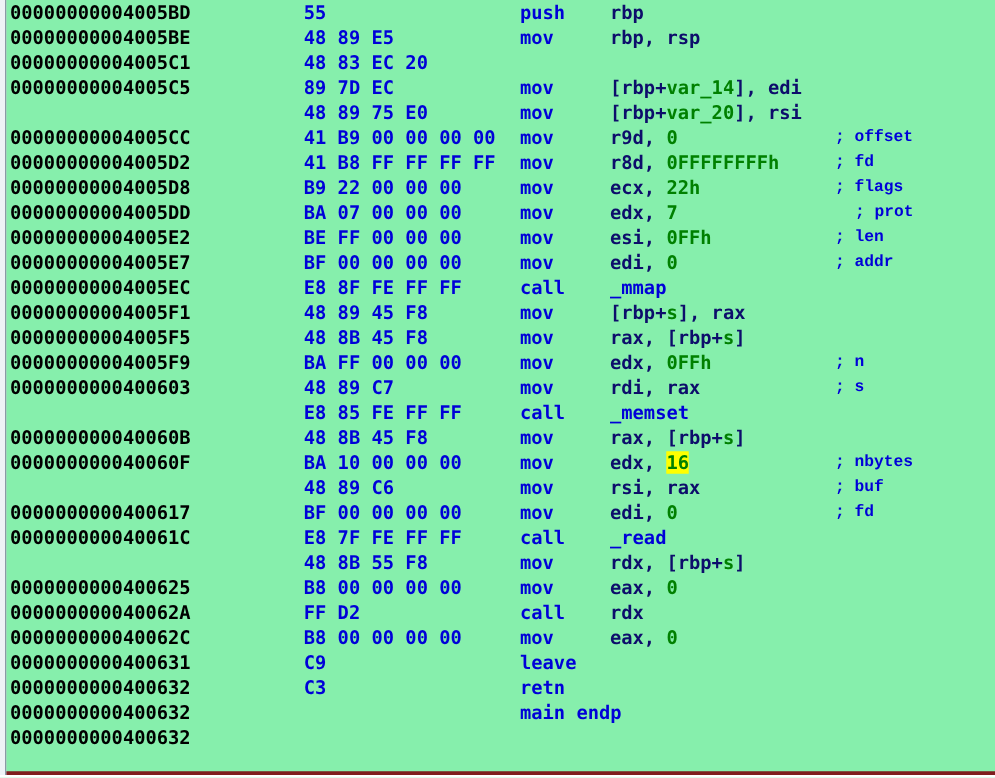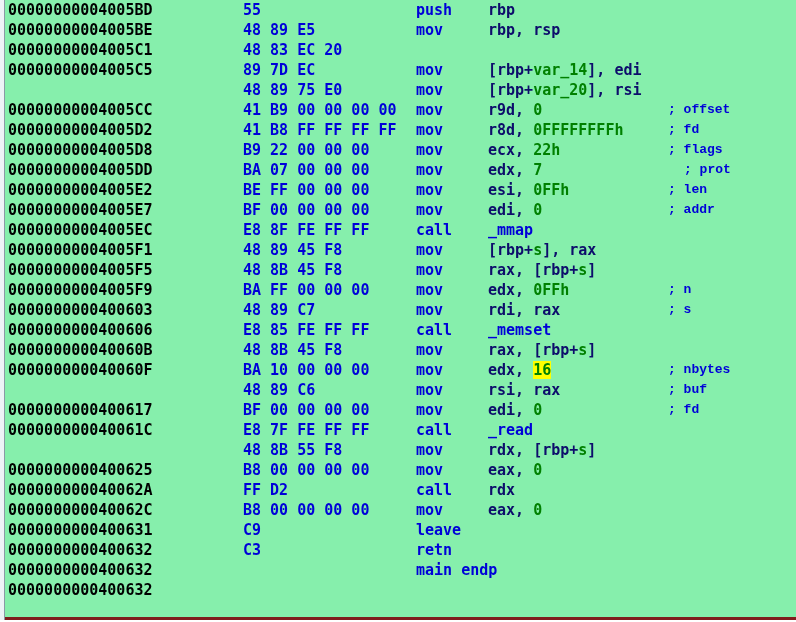--- a/index.html
+++ b/index.html
@@ -128,21 +128,21 @@
       <div class="code-line"><span class="addr">00000000004005D2</span><span class="bytes">41 B8 FF FF FF FF</span><span class="instr"><span class="mnem">mov</span><span class="ops">r8d, </span><span class="num">0FFFFFFFFh</span></span><span class="cmt" style="left: 662px;">; fd</span></div>
       <div class="code-line"><span class="addr">00000000004005D8</span><span class="bytes">B9 22 00 00 00</span><span class="instr"><span class="mnem">mov</span><span class="ops">ecx, </span><span class="num">22h</span></span><span class="cmt" style="left: 662px;">; flags</span></div>
       <div class="code-line"><span class="addr">00000000004005DD</span><span class="bytes">BA 07 00 00 00</span><span class="instr"><span class="mnem">mov</span><span class="ops">edx, </span><span class="num">7</span></span><span class="cmt" style="left: 662px; margin-left: 16px;">; prot</span></div>
       <div class="code-line"><span class="addr">00000000004005E2</span><span class="bytes">BE FF 00 00 00</span><span class="instr"><span class="mnem">mov</span><span class="ops">esi, </span><span class="num">0FFh</span></span><span class="cmt" style="left: 662px;">; len</span></div>
       <div class="code-line"><span class="addr">00000000004005E7</span><span class="bytes">BF 00 00 00 00</span><span class="instr"><span class="mnem">mov</span><span class="ops">edi, </span><span class="num">0</span></span><span class="cmt" style="left: 662px;">; addr</span></div>
       <div class="code-line"><span class="addr">00000000004005EC</span><span class="bytes">E8 8F FE FF FF</span><span class="instr"><span class="mnem">call</span><span class="call-target">_mmap</span></span></div>
       <div class="code-line"><span class="addr">00000000004005F1</span><span class="bytes">48 89 45 F8</span><span class="instr"><span class="mnem">mov</span><span class="ops">[rbp+</span><span class="var">s</span><span class="ops">], rax</span></span></div>
       <div class="code-line"><span class="addr">00000000004005F5</span><span class="bytes">48 8B 45 F8</span><span class="instr"><span class="mnem">mov</span><span class="ops">rax, [rbp+</span><span class="var">s</span><span class="ops">]</span></span></div>
       <div class="code-line"><span class="addr">00000000004005F9</span><span class="bytes">BA FF 00 00 00</span><span class="instr"><span class="mnem">mov</span><span class="ops">edx, </span><span class="num">0FFh</span></span><span class="cmt" style="left: 662px;">; n</span></div>
       <div class="code-line"><span class="addr">0000000000400603</span><span class="bytes">48 89 C7</span><span class="instr"><span class="mnem">mov</span><span class="ops">rdi, rax</span></span><span class="cmt" style="left: 662px;">; s</span></div>
-      <div class="code-line"><span class="addr">0000000000400606</span><span class="bytes">E8 85 FE FF FF</span><span class="instr"><span class="mnem">call</span><span class="call-target">_memset</span></span></div>
+      <div class="code-line"><span class="bytes">E8 85 FE FF FF</span><span class="instr"><span class="mnem">call</span><span class="call-target">_memset</span></span></div>
       <div class="code-line"><span class="addr">000000000040060B</span><span class="bytes">48 8B 45 F8</span><span class="instr"><span class="mnem">mov</span><span class="ops">rax, [rbp+</span><span class="var">s</span><span class="ops">]</span></span></div>
       <div class="code-line"><span class="addr">000000000040060F</span><span class="bytes">BA 10 00 00 00</span><span class="instr"><span class="mnem">mov</span><span class="ops">edx, </span><span class="hl">16</span></span><span class="cmt" style="left: 662px;">; nbytes</span></div>
       <div class="code-line"><span class="bytes">48 89 C6</span><span class="instr"><span class="mnem">mov</span><span class="ops">rsi, rax</span></span><span class="cmt" style="left: 662px;">; buf</span></div>
       <div class="code-line"><span class="addr">0000000000400617</span><span class="bytes">BF 00 00 00 00</span><span class="instr"><span class="mnem">mov</span><span class="ops">edi, </span><span class="num">0</span></span><span class="cmt" style="left: 662px;">; fd</span></div>
       <div class="code-line"><span class="addr">000000000040061C</span><span class="bytes">E8 7F FE FF FF</span><span class="instr"><span class="mnem">call</span><span class="call-target">_read</span></span></div>
       <div class="code-line"><span class="bytes">48 8B 55 F8</span><span class="instr"><span class="mnem">mov</span><span class="ops">rdx, [rbp+</span><span class="var">s</span><span class="ops">]</span></span></div>
       <div class="code-line"><span class="addr">0000000000400625</span><span class="bytes">B8 00 00 00 00</span><span class="instr"><span class="mnem">mov</span><span class="ops">eax, </span><span class="num">0</span></span></div>
       <div class="code-line"><span class="addr">000000000040062A</span><span class="bytes">FF D2</span><span class="instr"><span class="mnem">call</span><span class="ops">rdx</span></span></div>
       <div class="code-line"><span class="addr">000000000040062C</span><span class="bytes">B8 00 00 00 00</span><span class="instr"><span class="mnem">mov</span><span class="ops">eax, </span><span class="num">0</span></span></div>
       <div class="code-line"><span class="addr">0000000000400631</span><span class="bytes">C9</span><span class="instr"><span class="mnem-only">leave</span></span></div>

